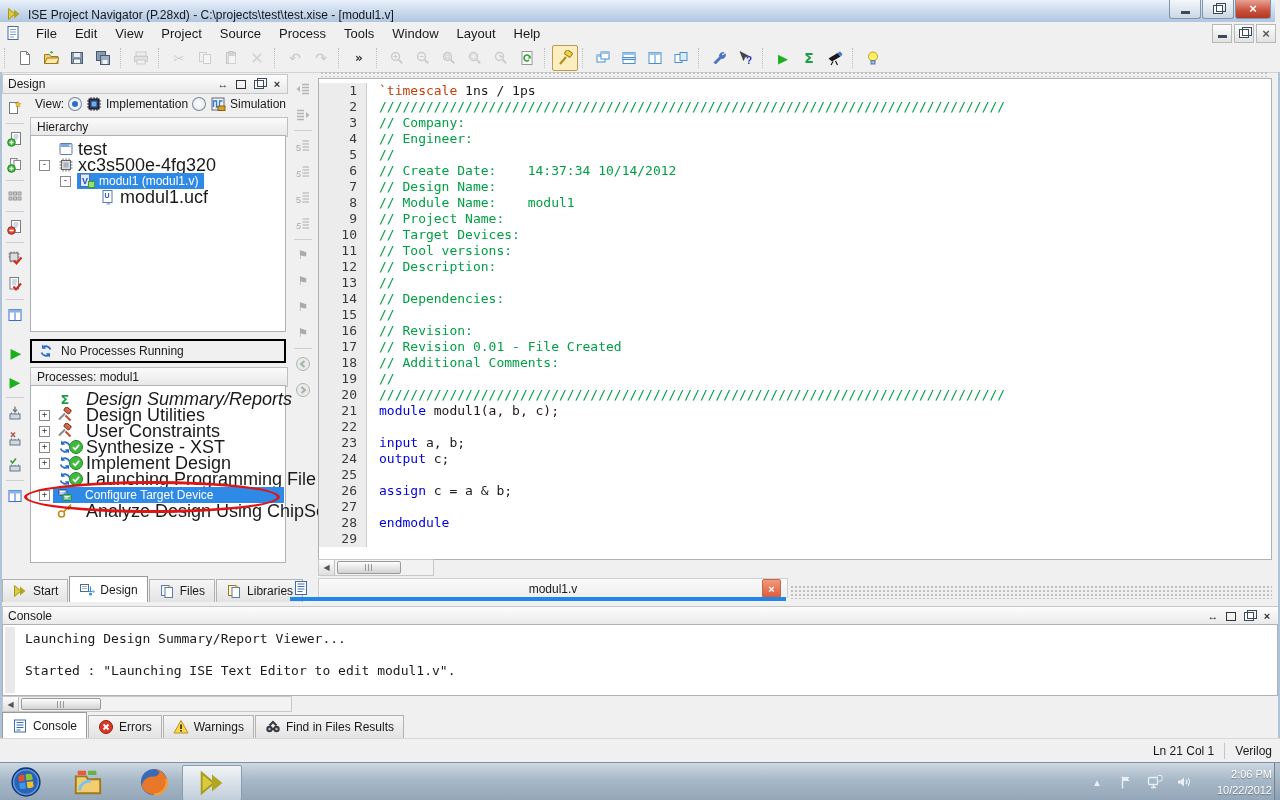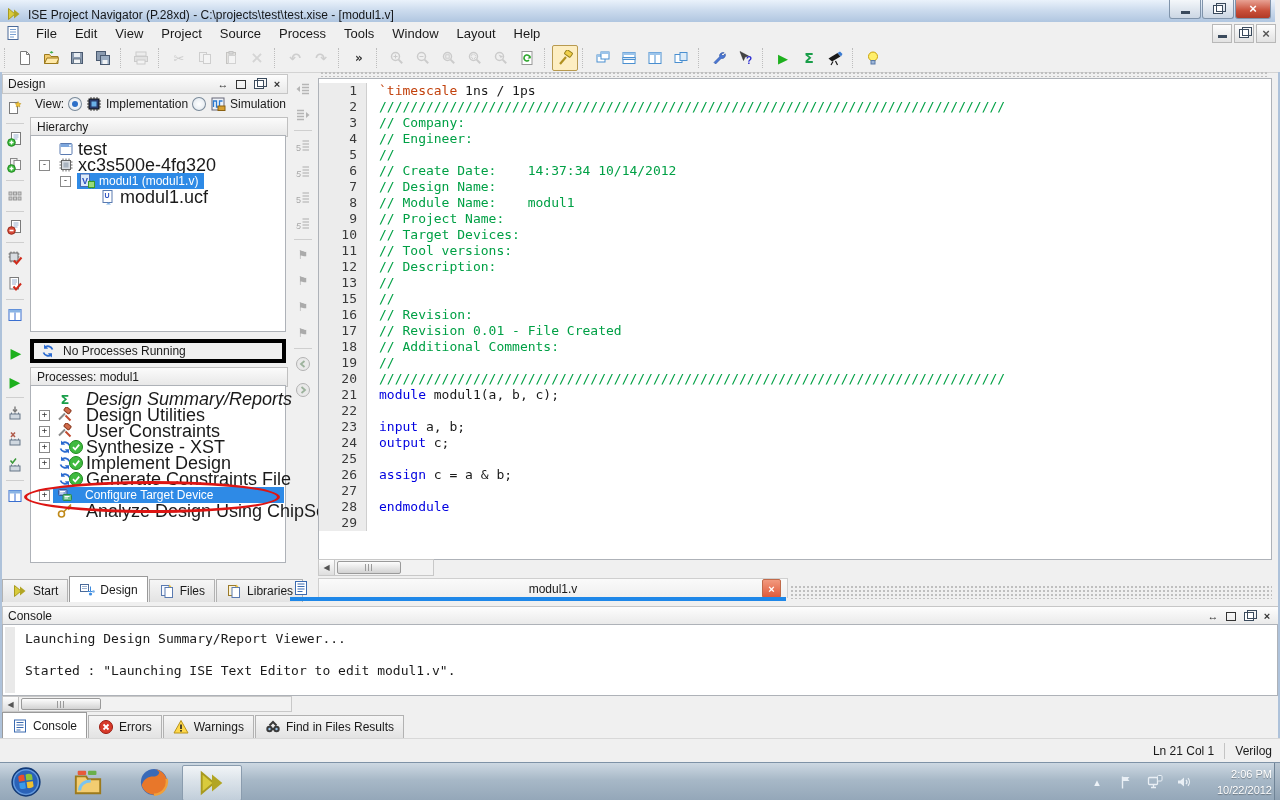--- a/index.html
+++ b/index.html
@@ -608,21 +608,21 @@
         </span>
         <span class="trow-label" style="left: 89px;">modul1.ucf</span>
       </div>
     </div>
 
   <div class="abs vbtn" style="left:3px;top:340px;">
       <span class="icn" id="run-play-icon">
         <span class="chicon" style="color:#1db01d;font-size:14px;">▶</span>
       </span>
     </div>
-  <div class="abs" style="left:30px;top:339px;width:256px;height:24px;border:4px solid #000000;background:#f0f0f0;display:flex;align-items:center;gap:7px;box-sizing:border-box;">
+  <div class="abs" style="left:30px;top:339px;width:256px;height:24px;border:2px solid #000000;background:#f0f0f0;display:flex;align-items:center;gap:7px;box-sizing:border-box;">
     <span class="icn" id="proc-status-icon" style="margin-left:6px;">
         <svg viewBox="0 0 16 16" width="16" height="16">
           <path d="M12.5 6.5A5 5 0 0 0 4.5 4.5" fill="none" stroke="#2a6ad0" stroke-width="1.8"></path>
           <path d="M4 1.5v4.2h4.2z" fill="#2a6ad0"></path>
           <path d="M3.5 9.5A5 5 0 0 0 11.5 11.5" fill="none" stroke="#2a6ad0" stroke-width="1.8"></path>
           <path d="M12 14.5v-4.2H7.8z" fill="#2a6ad0"></path>
         </svg>
       </span>
     <span>No Processes Running</span>
   </div>
@@ -749,21 +749,21 @@
             <path d="M3.5 9.5A5 5 0 0 0 11.5 11.5" fill="none" stroke="#2a6ad0" stroke-width="1.8"></path>
             <path d="M12 14.5v-4.2H7.8z" fill="#2a6ad0"></path>
           </svg>
         </span>
         <span class="icn trow-icon" style="left: 37px; z-index: 2;">
           <svg viewBox="0 0 16 16" width="16" height="16">
             <circle cx="8" cy="8" r="6.5" fill="#3fba3f" stroke="#1d8a1d"></circle>
             <path d="M5 8.2l2.2 2.3 4-4.8" fill="none" stroke="#ffffff" stroke-width="1.8"></path>
           </svg>
         </span>
-        <span class="trow-label" style="left: 55px;">Generate Constraints File</span>
+        <span class="trow-label" style="left: 55px;">Launching Programming File</span>
       </div>
       <div class="tree-row">
         <span class="expbox" style="left: 8px;">+</span>
         <div class="selband" style="position: absolute; left: 22px; right: 1px; top: 0px; height: 16px; display: flex; align-items: center;">
           <span class="icn" style="margin-left: 4px;">
             <svg viewBox="0 0 16 16" width="16" height="16">
               <rect x="1.5" y="2.5" width="8.5" height="6" rx="1" fill="#8aa4da" stroke="#3a5a9a"></rect>
               <path d="M3 4.5h5M3 6h3.5" stroke="#ffffff"></path>
               <rect x="6" y="7.5" width="8.5" height="6" rx="1" fill="#6ac08a" stroke="#2a8a4a"></rect>
               <path d="M7.5 9.5h5M7.5 11h3.5" stroke="#ffffff"></path>
@@ -967,20 +967,24 @@
           <span class="ln">11</span>
           <span class="ct"><span class="cm">// Tool versions: </span></span>
         </div>
         <div class="code-line">
           <span class="ln">12</span>
           <span class="ct"><span class="cm">// Description: </span></span>
         </div>
         <div class="code-line">
           <span class="ln">13</span>
           <span class="ct"><span class="cm">//</span></span>
+        </div>
+        <div class="code-line">
+          <span class="ln">14</span>
+          <span class="ct"><span class="cm">// Dependencies: </span></span>
         </div>
         <div class="code-line">
           <span class="ln">15</span>
           <span class="ct"><span class="cm">//</span></span>
         </div>
         <div class="code-line">
           <span class="ln">16</span>
           <span class="ct"><span class="cm">// Revision: </span></span>
         </div>
         <div class="code-line">

